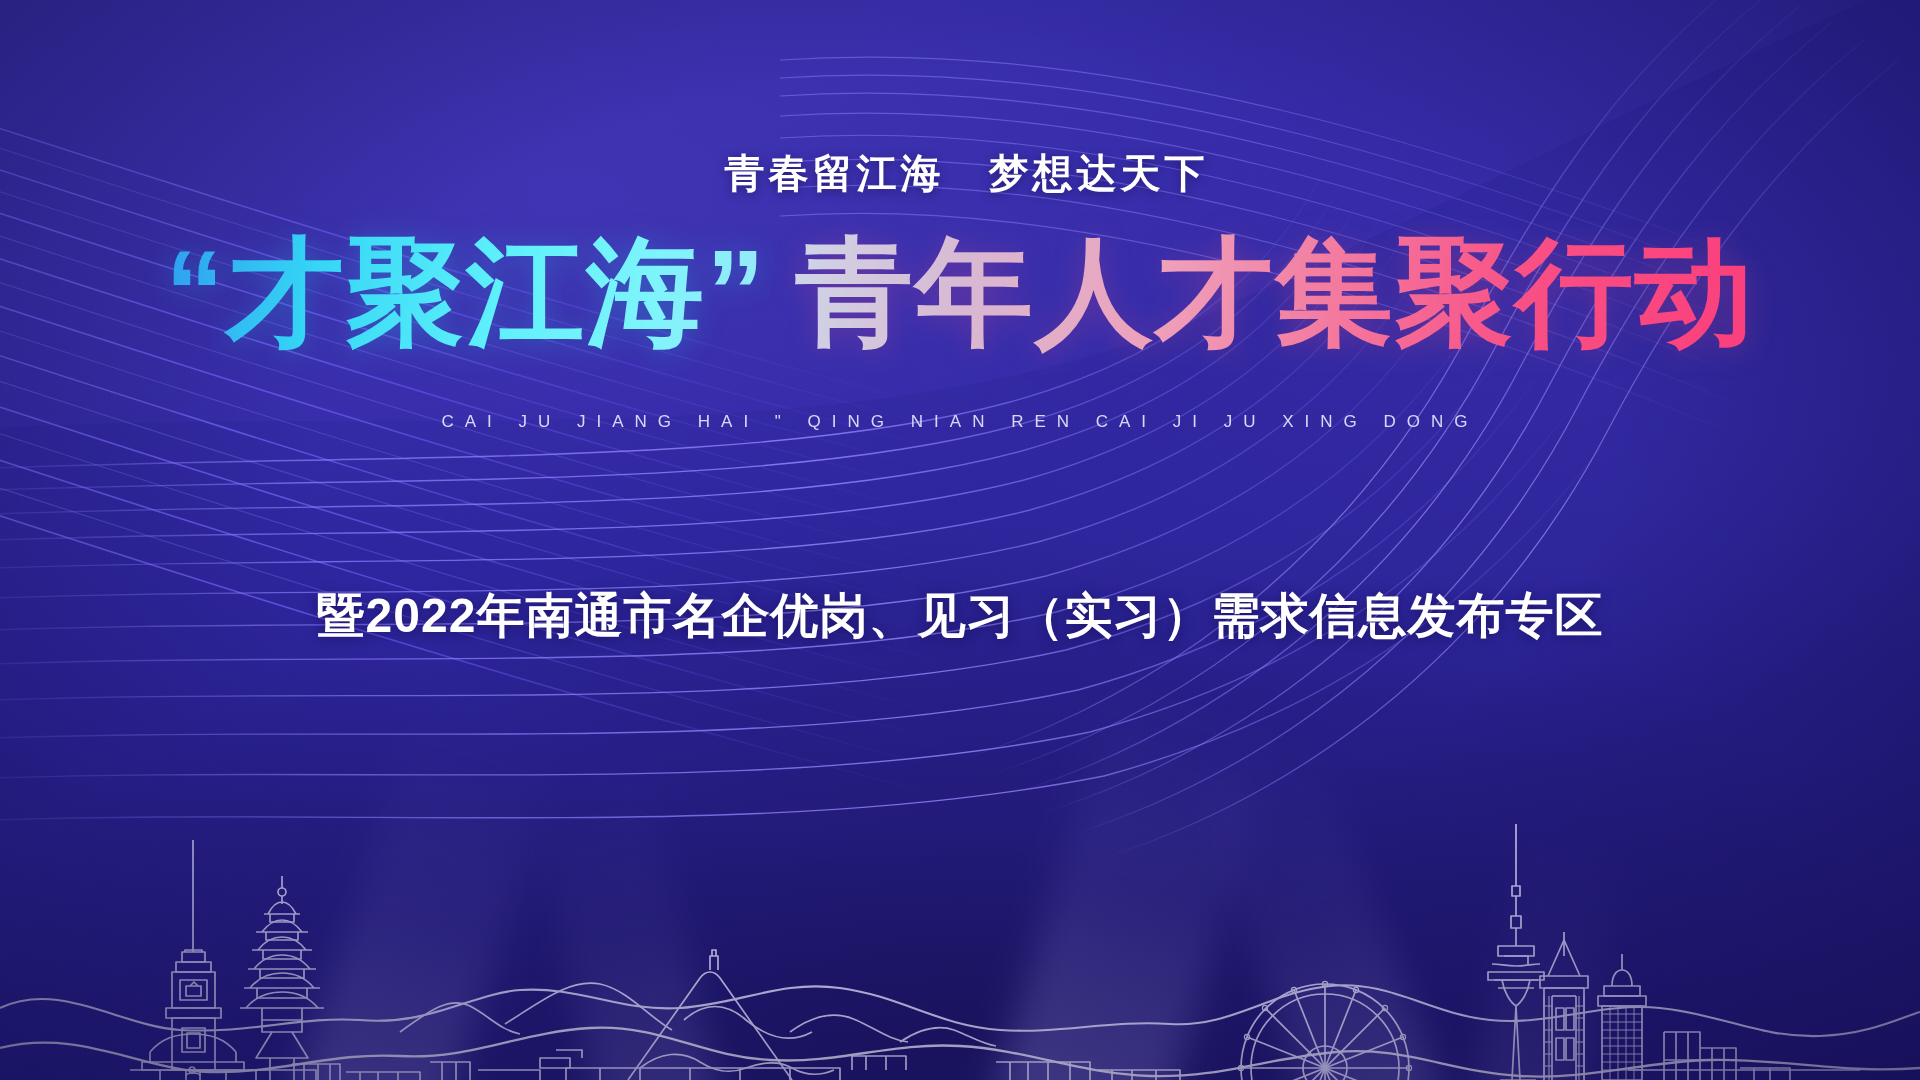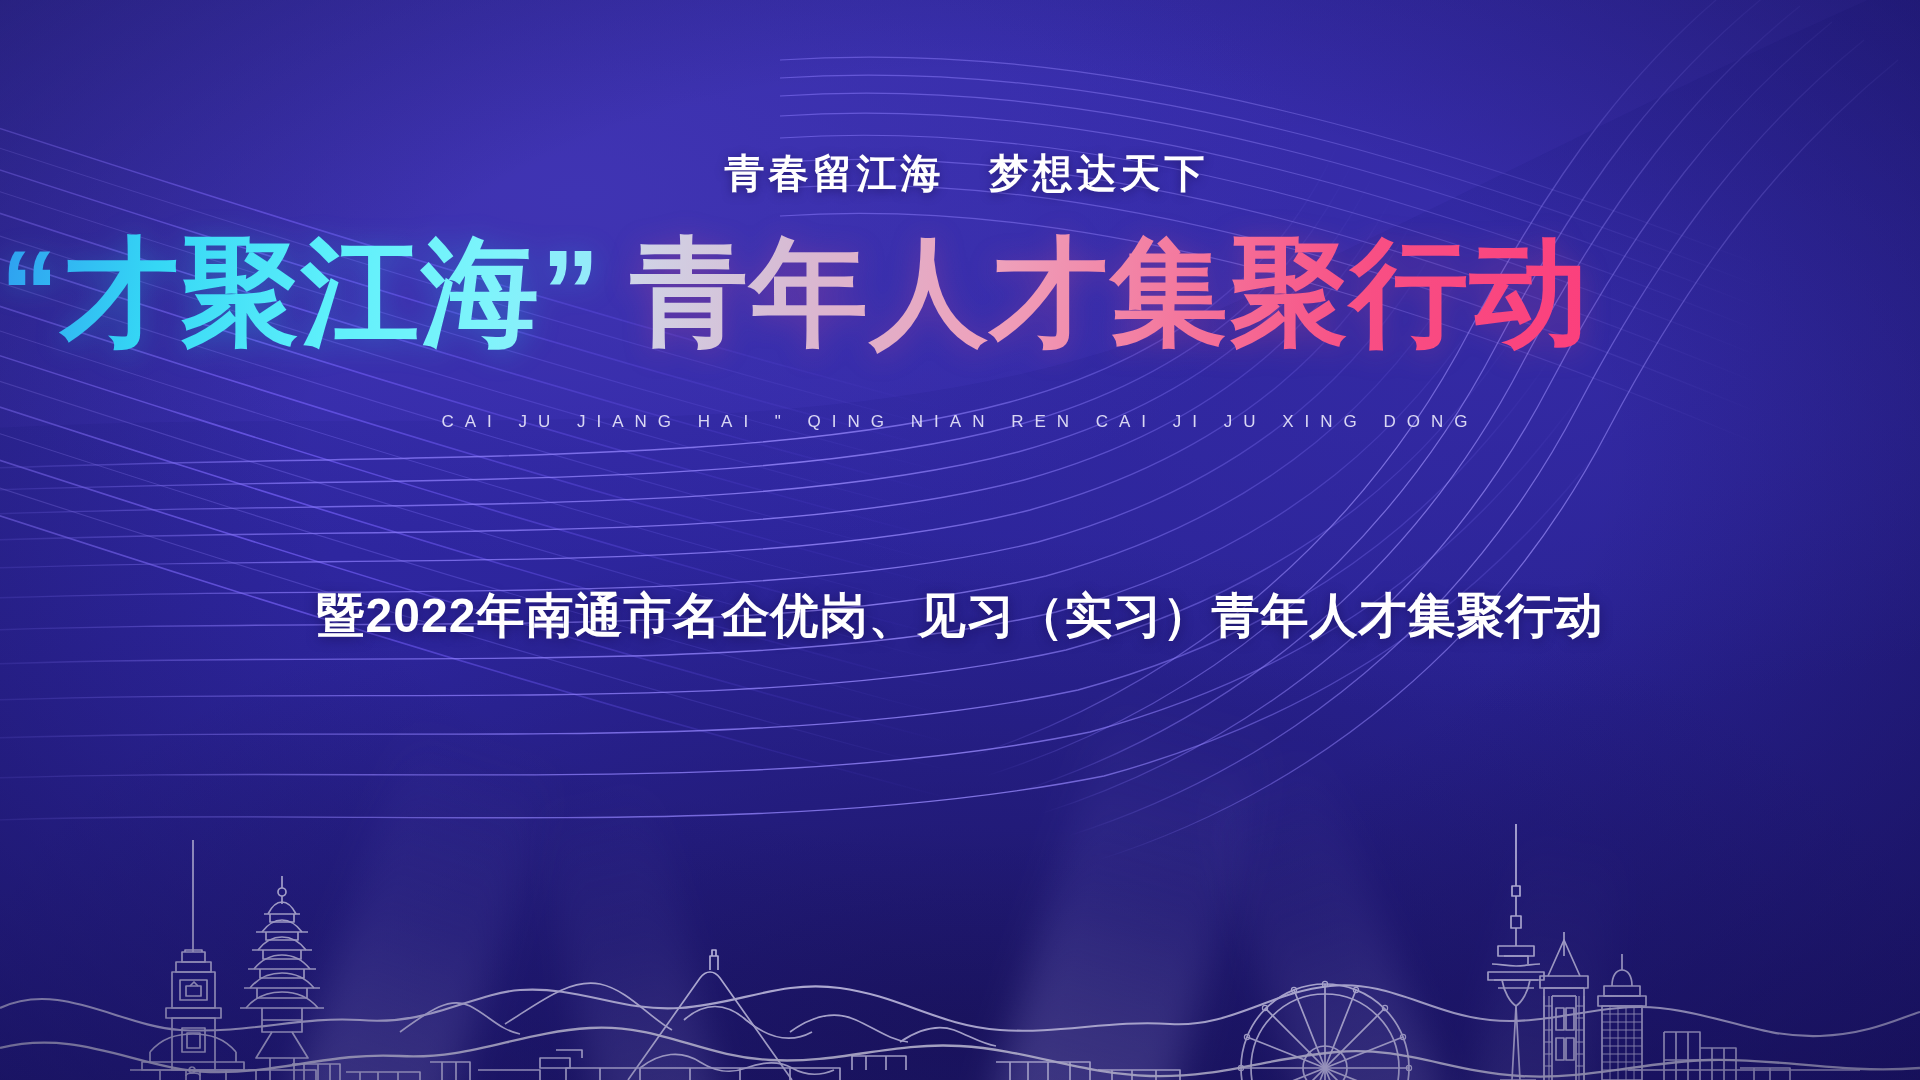--- a/index.html
+++ b/index.html
@@ -105,20 +105,21 @@
     font-weight: bold;
     letter-spacing: 4px;
     text-shadow: 0 2px 10px rgba(20,10,70,0.5);
   }
 
   .headline {
     position: absolute;
     top: 230px;
     left: 0;
     right: 0;
+    text-align: center;
     white-space: nowrap;
     font-size: 118px;
     font-weight: bold;
     letter-spacing: 2px;
     line-height: 1.06;
   }
   .headline .part-a {
     background: linear-gradient(100deg, #2e9df0 0%, #35d7f5 26%, #5ef0fb 55%, #7ef4fb 80%, #9be7f9 100%);
     -webkit-background-clip: text;
     background-clip: text;
@@ -502,17 +503,17 @@
 
     <div class="tagline">青春留江海　梦想达天下</div>
 
     <div class="headline">
       <span class="part-a">“才聚江海”</span><span class="gap"></span><span class="part-b">青年人才集聚行动</span>
     </div>
 
     <div class="pinyin">CAI JU JIANG HAI " QING NIAN REN CAI JI JU XING DONG</div>
 
     <div class="subtitle">
-      <span class="line2">暨2022年南通市名企优岗、见习（实习）青年人才集聚行动</span>
+      <span class="line2">暨2022年南通市名企优岗、见习（实习）需求信息发布专区</span>
     </div>
 
   </div>
 </div>
 
 </body></html>

